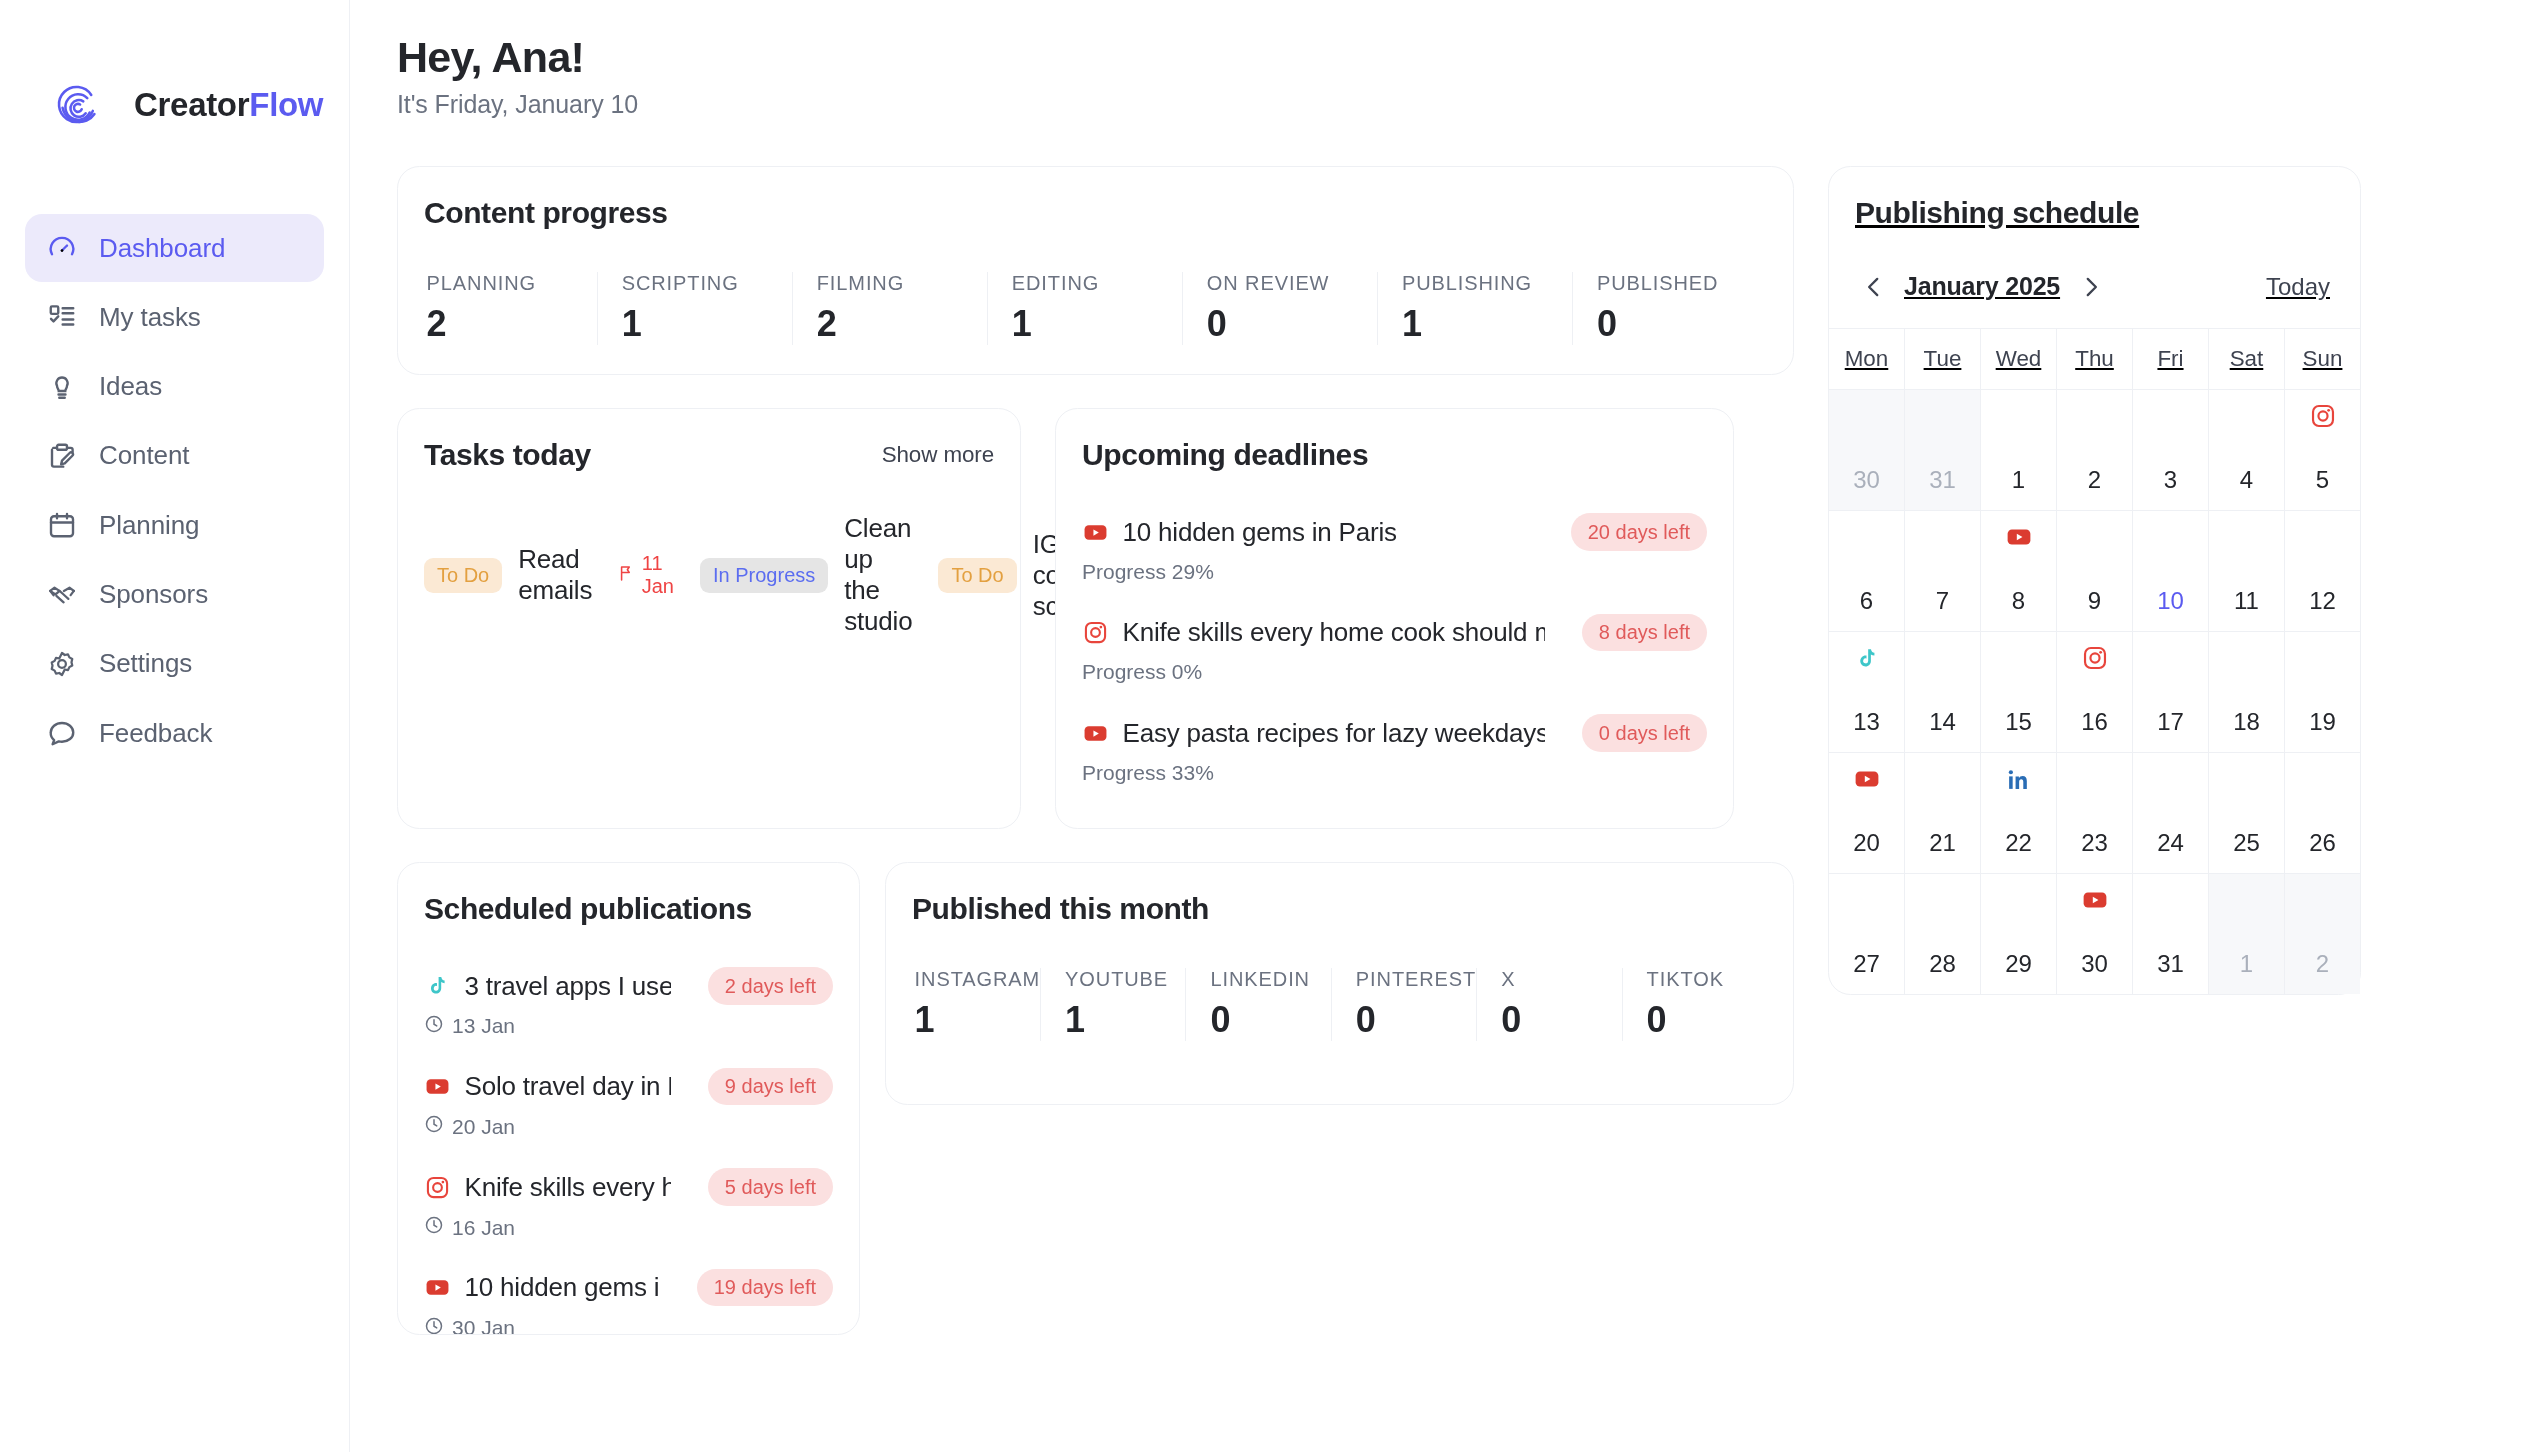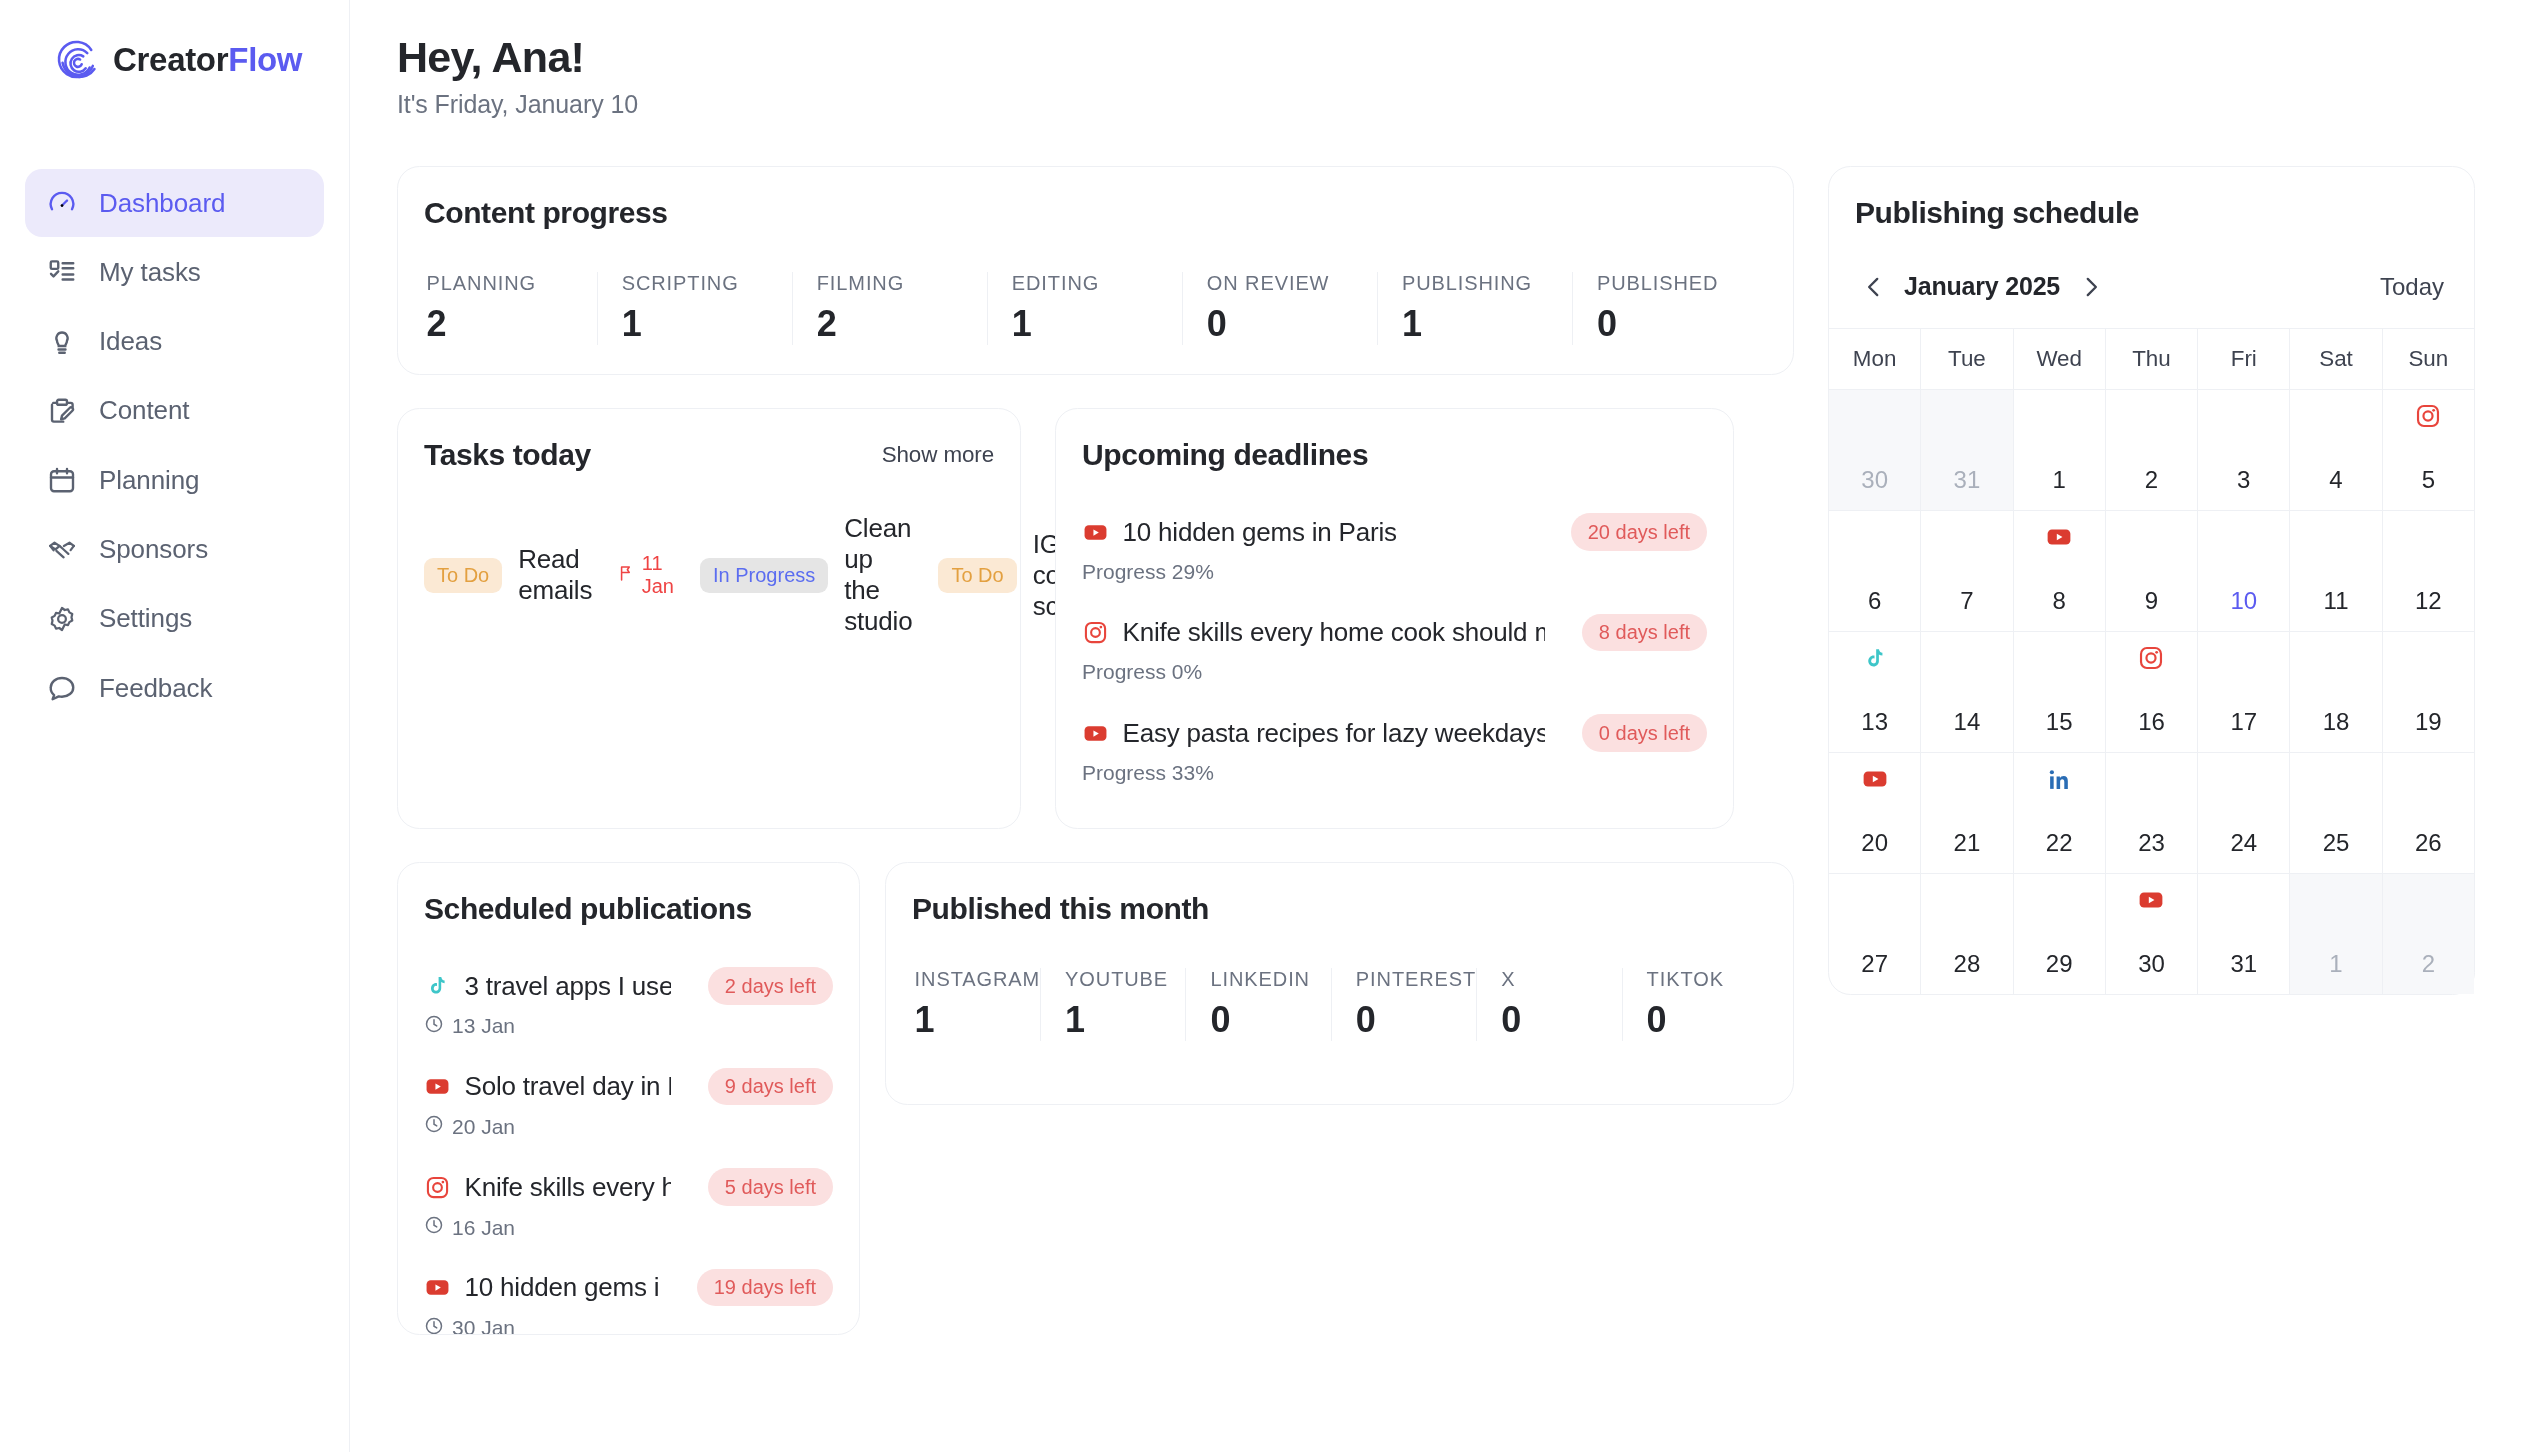--- a/index.html
+++ b/index.html
@@ -13,21 +13,21 @@
   .app { display: flex; width: 2525px; height: 1452px; }
 
   
   .sidebar {
     width: 350px; min-width: 350px; height: 1452px;
     background: #fff;
     border-right: 1.3px solid #eef0f4;
     padding: 0 0 0 0;
     position: relative;
   }
-  .brand { display: flex; align-items: center; gap: 9px; padding: 34px 0 0 53px; }
+  .brand { display: flex; align-items: center; gap: 30px; padding: 79px 0 0 53px; }
   .brand-mark { width: 51px; height: 51px; flex: none; }
   .brand-text { font-size: 33px; font-weight: 700; letter-spacing: -0.3px; }
   .brand-text .b1 { color: #24262b; }
   .brand-text .b2 { color: #5b5bf0; }
 
   .nav { margin-top: 84px; padding: 0 25px; display: flex; flex-direction: column; gap: 1.3px; }
   .nav-item {
     display: flex; align-items: center; gap: 20px;
     height: 68px; padding: 0 20px;
     border-radius: 17px;
@@ -40,21 +40,21 @@
   .nav-item.active .ico svg { stroke: #5b5bf0; }
   .nav-item .ico svg { stroke: #5b6271; }
 
   
   .main { flex: 1; height: 1452px; padding: 33px 47px 0 47px; position: relative; }
   .greet { font-size: 43px; font-weight: 700; color: #24262b; letter-spacing: -0.7px; line-height: 1.12; }
   .subgreet { font-size: 25px; color: #6b7280; margin-top: 9.2px; letter-spacing: -0.1px; }
 
   .grid { display: flex; gap: 34px; margin-top: 47px; align-items: flex-start; }
   .col-left { width: 1397px; display: flex; flex-direction: column; gap: 33px; }
-  .col-right { width: 647px; }
+  .col-right { width: 533px; text-decoration: underline; }
 
   .card {
     background: #fff;
     border: 1.3px solid #eef0f4;
     border-radius: 22.4px;
     padding: 29px 26px;
   }
 
   .card-title { font-size: 30px; font-weight: 700; color: #24262b; letter-spacing: -0.4px; }
   .card-head { display: flex; align-items: center; justify-content: space-between; }

